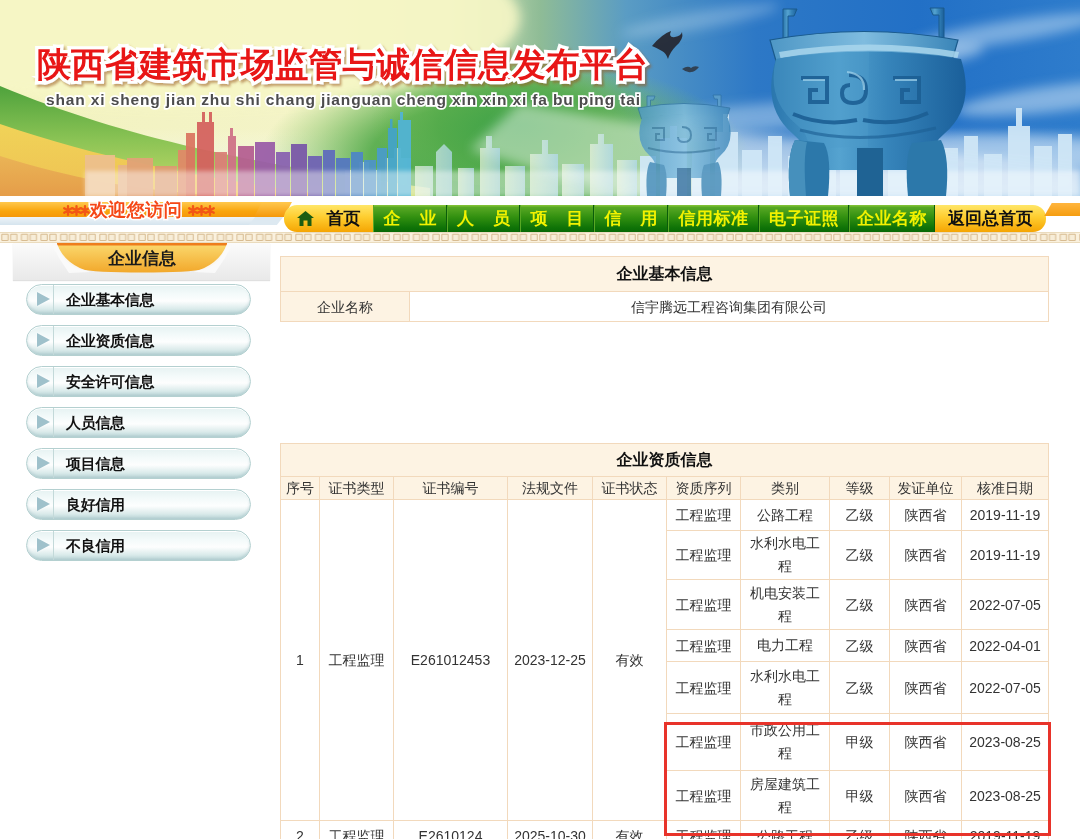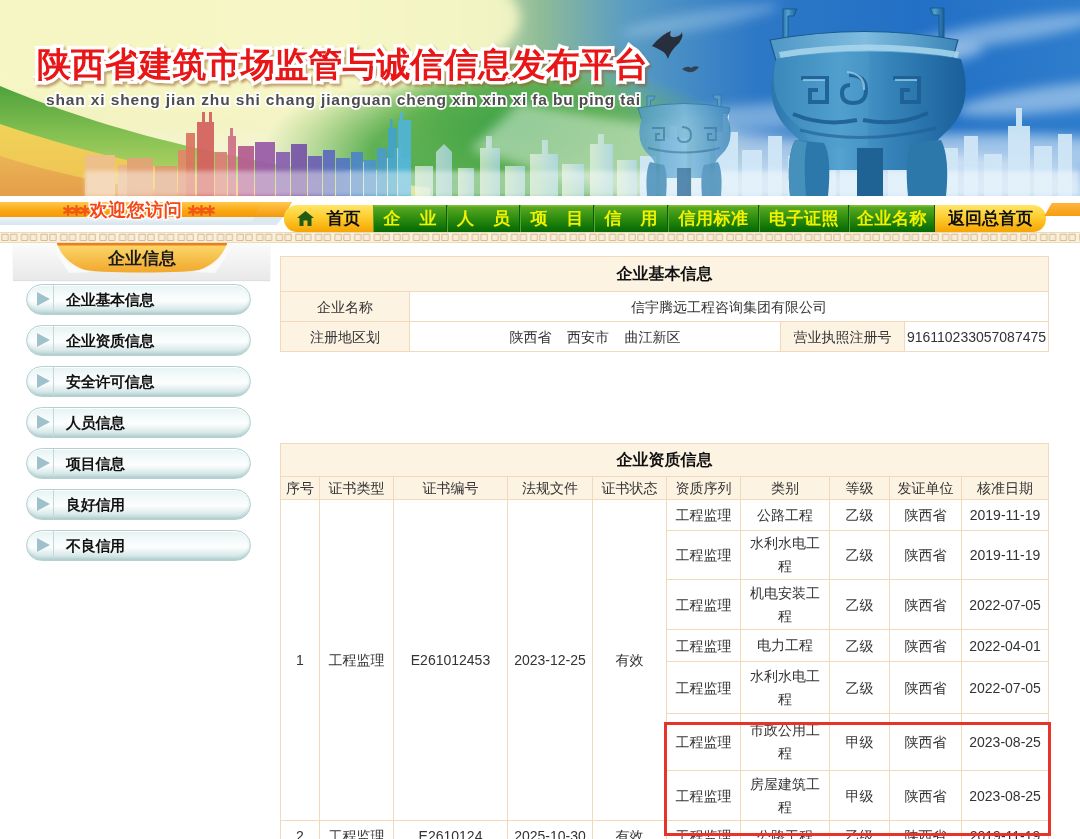--- a/index.html
+++ b/index.html
@@ -340,26 +340,20 @@
       <col style="width:144px">
     </colgroup>
 <tbody>
       <tr style="height:35px;">
         <td class="tt" colspan="4">企业基本信息</td>
       </tr>
 <tr style="height:30px;margin-left:19px;">
         <td class="lb">企业名称</td>
         <td colspan="3">信宇腾远工程咨询集团有限公司</td>
       </tr>
-<tr style="height:30px;">
-        <td class="lb">注册地区划</td>
-        <td>陕西省&nbsp;&nbsp;&nbsp;&nbsp;西安市&nbsp;&nbsp;&nbsp;&nbsp;曲江新区</td>
-        <td class="lb">营业执照注册号</td>
-        <td>916110233057087475</td>
-      </tr>
 </tbody>
   </table>
 <table style="position:absolute;left:280px;top:443px;width:768px;">
 <colgroup>
       <col style="width:39px">
       <col style="width:74px">
       <col style="width:114px">
       <col style="width:85px">
       <col style="width:74px">
       <col style="width:74px">

